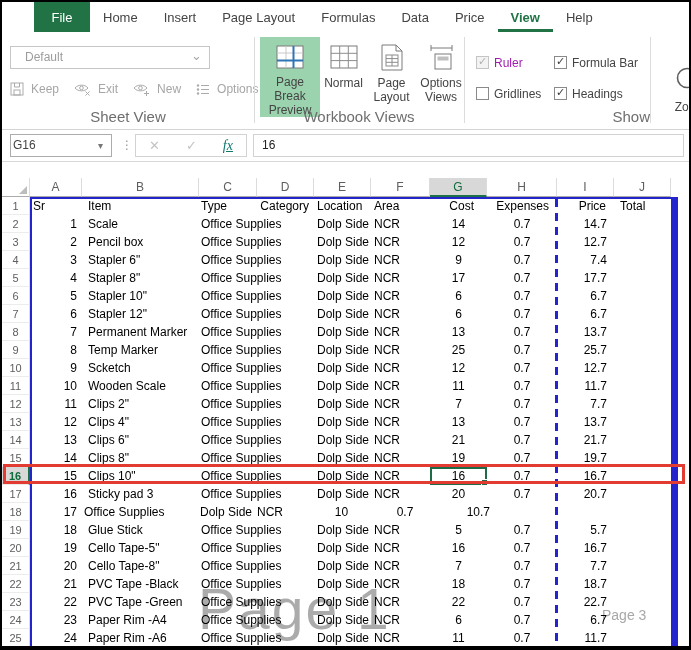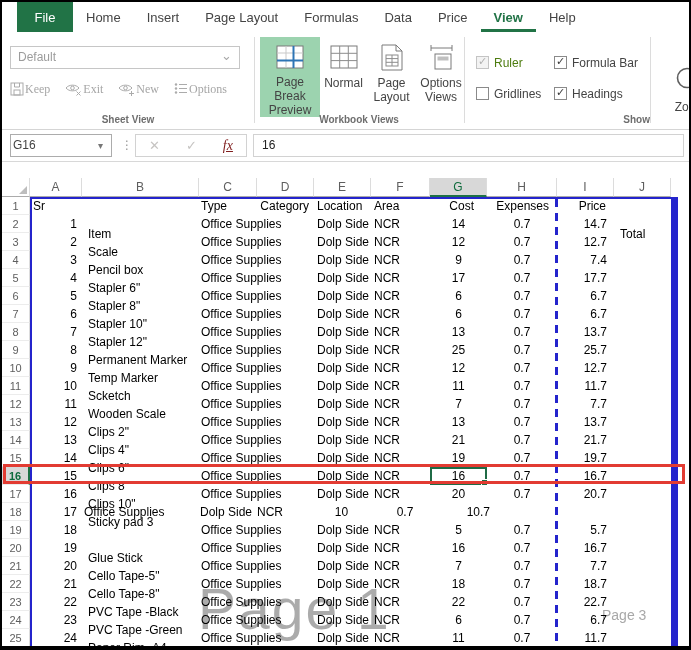--- a/index.html
+++ b/index.html
@@ -1,80 +1,80 @@
 <!DOCTYPE html>
 <html><head>
 <meta charset="utf-8">
 <style>
   html,body{margin:0;padding:0;background:#000;}
   *{box-sizing:border-box;}
   .frame{position:relative;width:691px;height:650px;background:#000;font-family:"Liberation Sans","DejaVu Sans",sans-serif;overflow:hidden;}
   .app{position:absolute;left:2px;top:2px;width:687px;height:644px;background:#fff;overflow:hidden;}
 
   
-  .tabbar{position:absolute;left:15px;top:0;right:0;height:30px;background:#fff;display:flex;align-items:stretch;}
+  .tabbar{position:absolute;left:0;top:0;right:0;height:30px;background:#fff;display:flex;align-items:stretch;padding-left:32px;}
   .file-tab{width:56px;background:#217346;color:#fff;font-size:13px;display:flex;align-items:center;justify-content:center;cursor:pointer;}
   .tab{padding:0 13px;display:flex;align-items:center;font-size:13px;color:#444;cursor:pointer;}
   .tab.active{color:#217346;font-weight:700;box-shadow:inset 0 -3px 0 #217346;}
   .tab:first-of-type{margin-left:12px;}
 
   
   .ribbon{position:absolute;left:0;top:30px;right:0;height:98px;background:#fff;border-bottom:1px solid #D5D5D5;}
   .vsep{position:absolute;top:5px;bottom:6px;width:1px;background:#DCDCDC;}
-  .grouplabel{position:absolute;bottom:4px;font-size:10px;color:#6E6E6E;text-align:center;font-weight:bold;}
-
-  .combo{position:absolute;left:8px;top:14px;width:230px;height:23px;border:1px solid #C6C6C6;background:#fff;color:#9C9C9C;font-size:12px;line-height:21px;padding-left:7px;}
+  .grouplabel{position:absolute;bottom:4px;font-size:15px;color:#6E6E6E;text-align:center;}
+
+  .combo{position:absolute;left:8px;top:14px;width:200px;height:23px;border:1px solid #C6C6C6;background:#fff;color:#9C9C9C;font-size:12px;line-height:21px;padding-left:14px;}
   .combo-chev{position:absolute;right:7px;top:-2px;color:#A8A8A8;font-size:13px;}
   .sv-buttons{position:absolute;left:8px;top:50px;display:flex;gap:15px;align-items:center;color:#A6A6A6;font-size:12px;}
-  .sv-btn{display:flex;gap:1px;align-items:flex-start;cursor:pointer;font-family:Liberation Serif, serif;}
+  .sv-btn{display:flex;gap:7px;align-items:center;cursor:pointer;}
 
   .wv-wrap{position:absolute;left:258px;top:5px;display:flex;align-items:stretch;height:80px;}
   .wvbtn{display:flex;flex-direction:column;align-items:center;padding:5px 3px 0 3px;font-size:12px;color:#444;text-align:center;line-height:14px;cursor:pointer;}
   .wvbtn .ic{height:30px;display:flex;align-items:center;margin-bottom:4px;}
   .wvbtn.selected{background:#9CD3AF;}
   .w-normal{width:47px;} .w-pbp{width:60px;} .w-pl{width:49px;} .w-cv{width:50px;}
 
   .show-grid{position:absolute;left:474px;top:15px;display:grid;grid-template-columns:78px 96px;grid-auto-rows:31px;align-items:center;font-size:12px;color:#444;}
   .chk{display:flex;align-items:center;gap:5px;cursor:pointer;white-space:nowrap;}
-  .chk.disabled{color:#4d7c0f;}
+  .chk.disabled{color:#a21caf;}
   .cb{width:13px;height:13px;border:1px solid #8A8A8A;background:#fff;position:relative;flex:0 0 auto;}
   .cb.checked::after{content:"✓";position:absolute;left:1px;top:-2px;font-size:11px;color:#3A3A3A;}
   .cb.disabled{border-color:#C4C4C4;background:#F3F3F3;}
   .cb.disabled.checked::after{color:#B0B0B0;}
 
   .zoombtn{position:absolute;left:653px;top:34px;width:70px;text-align:center;font-size:12px;color:#444;cursor:pointer;}
   .zoombtn .ic{height:34px;display:flex;justify-content:center;}
 
   
   .fbar{position:absolute;left:0;top:128px;right:0;height:32px;background:#fff;border-bottom:1px solid #D8D8D8;}
   .namebox{position:absolute;left:8px;top:4px;width:102px;height:23px;border:1px solid #ACACAC;font-size:12px;color:#444;line-height:21px;padding-left:2px;cursor:pointer;}
   .nb-arrow{position:absolute;right:8px;top:0;color:#777;font-size:10px;}
   .fdots{position:absolute;left:119px;top:4px;height:23px;line-height:23px;color:#999;font-size:12px;}
   .fbtns{position:absolute;left:133px;top:4px;width:112px;height:23px;border:1px solid #D2D2D2;display:flex;align-items:center;justify-content:space-around;}
   .fcancel,.fenter{color:#C6C4C2;font-size:13px;cursor:pointer;}
-  .fx{font-family:"Liberation Serif",serif;font-style:italic;color:#7f1d1d;font-size:14px;cursor:pointer;text-decoration:underline;}
+  .fx{font-family:"Liberation Serif",serif;font-style:italic;color:#0f766e;font-size:14px;cursor:pointer;text-decoration:underline;}
   .fval{position:absolute;left:251px;top:4px;right:5px;height:23px;border:1px solid #D2D2D2;font-size:12px;line-height:21px;padding-left:8px;color:#222;}
 
   
   .sheet{position:absolute;left:0;top:176px;right:0;bottom:0;background:#fff;overflow:hidden;}
   .colheaders{position:absolute;left:0;top:0;height:19px;display:flex;z-index:4;}
   .ch{height:19px;line-height:18px;text-align:center;font-size:12px;color:#5E5E5E;background:#fff;border-right:1px solid #DCDCDC;border-bottom:1px solid #ABABAB;cursor:pointer;}
   .ch.sel{background:#D8D8D8;color:#0E6B3C;border-bottom:2px solid #1E7145;}
   .corner{width:28px;height:19px;background:#fff;border-right:1px solid #DCDCDC;border-bottom:1px solid #ABABAB;position:relative;cursor:pointer;}
   .corner::after{content:"";position:absolute;right:2px;bottom:2px;border-left:8px solid transparent;border-bottom:8px solid #BDBDBD;}
 
   .rows{position:absolute;left:0;top:19px;z-index:2;}
   .row{display:flex;height:18px;position:relative;}
   .rh{width:28px;text-align:center;font-size:11px;color:#5E5E5E;line-height:18px;background:#fff;border-right:1px solid #DCDCDC;border-bottom:1px solid #ECECEC;cursor:pointer;}
   .rh.sel{background:#D8D8D8;color:#0E6B3C;border-right:2px solid #1E7145;font-weight:700;}
   .c{height:18px;line-height:18px;font-size:12px;color:#000;white-space:nowrap;overflow:visible;cursor:cell;}
   .w0{width:52px;}.w1{width:117px;}.w2{width:58px;}.w3{width:57px;}.w4{width:57px;}
   .w5{width:59px;}.w6{width:57px;}.w7{width:70px;}.w8{width:57px;}.w9{width:57px;}
   
-  .aR4{text-align:right;padding-right:5px;} .aL6{padding-left:6px;margin-top:28px;} .aL2{padding-left:2px;}
+  .aR4{text-align:right;padding-right:5px;} .aL6{padding-left:6px;} .aL2{padding-left:2px;}
   .aL3{padding-left:3px;} .aC{text-align:center;} .aR6{text-align:right;padding-right:7px;}
   .aR8{text-align:right;padding-right:8px;} .aR12{text-align:right;padding-right:13px;}
 
   .selcell{box-shadow:inset 0 0 0 2px #1F6B46;position:relative;background:#fff;}
   .selcell::after{content:"";position:absolute;right:-1px;bottom:-1px;width:5px;height:5px;background:#1F6B46;border:1px solid #fff;}
 
   
   .blue-top{position:absolute;left:28px;top:19px;width:643px;height:2px;background:#2424CC;z-index:3;}
   .blue-left{position:absolute;left:28px;top:19px;width:2px;bottom:0;background:#2424CC;z-index:3;}
   .blue-right{position:absolute;left:669px;top:19px;width:7px;bottom:0;background:#2424CC;z-index:3;}

